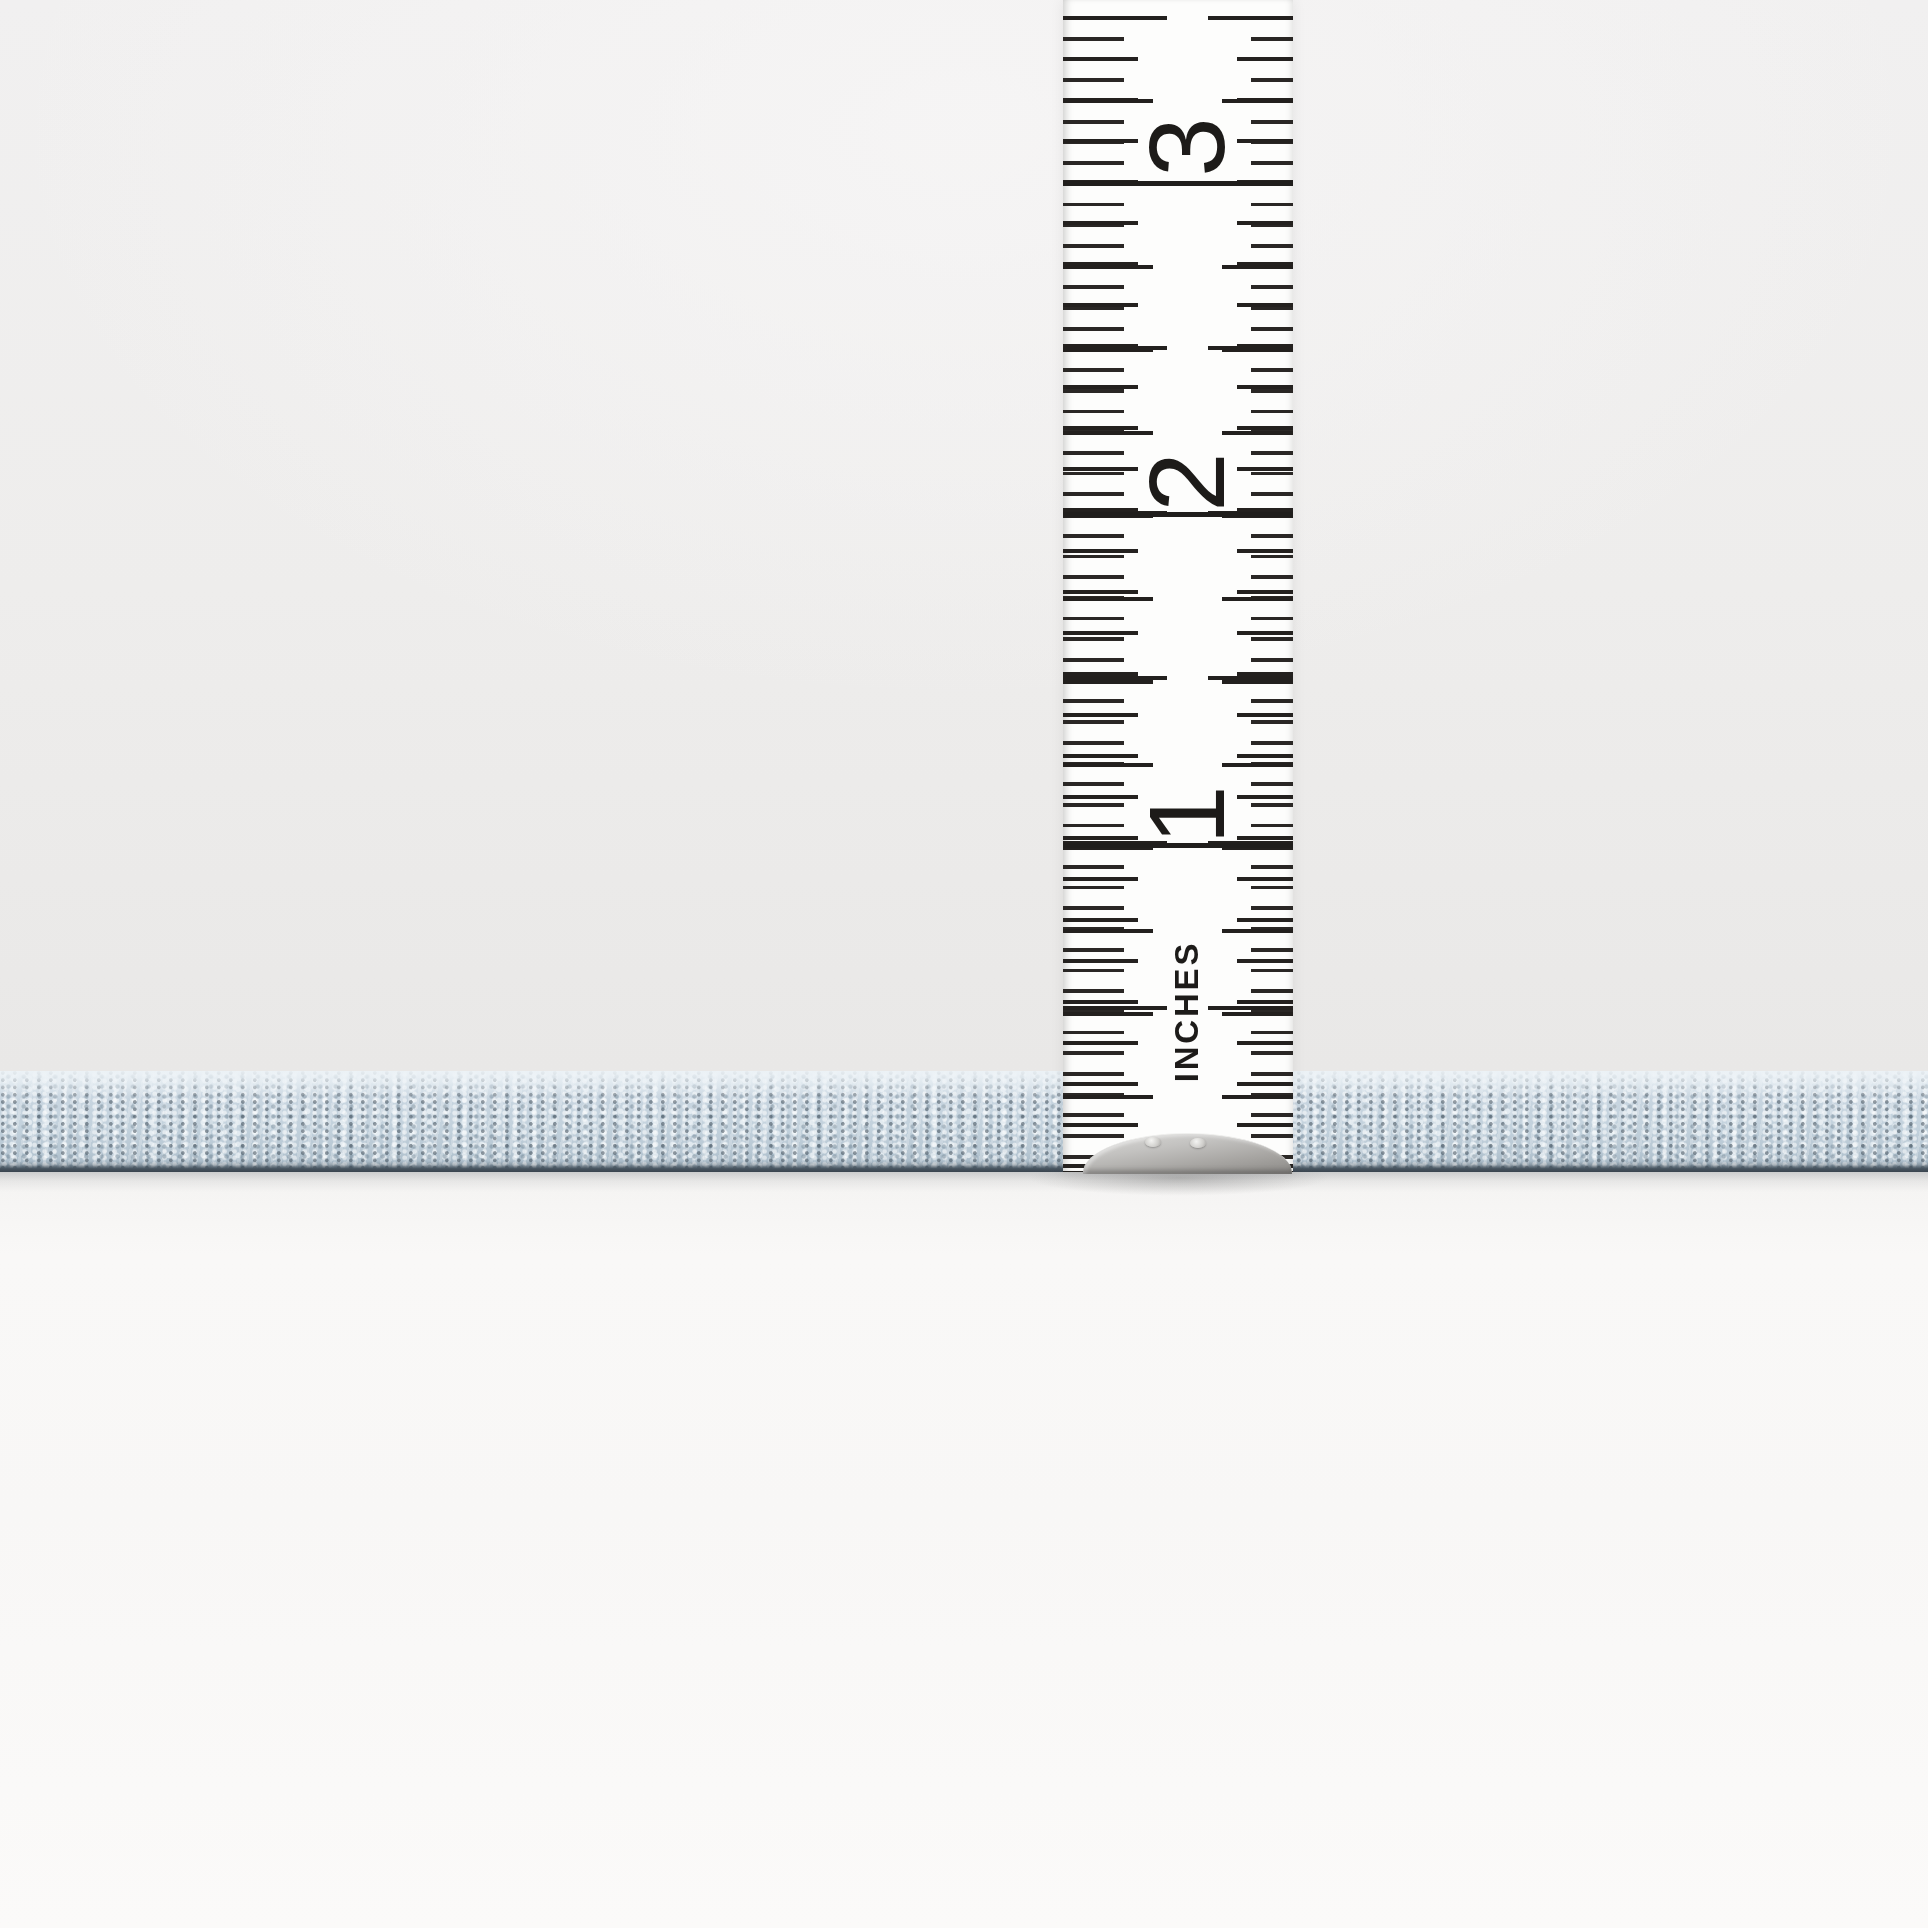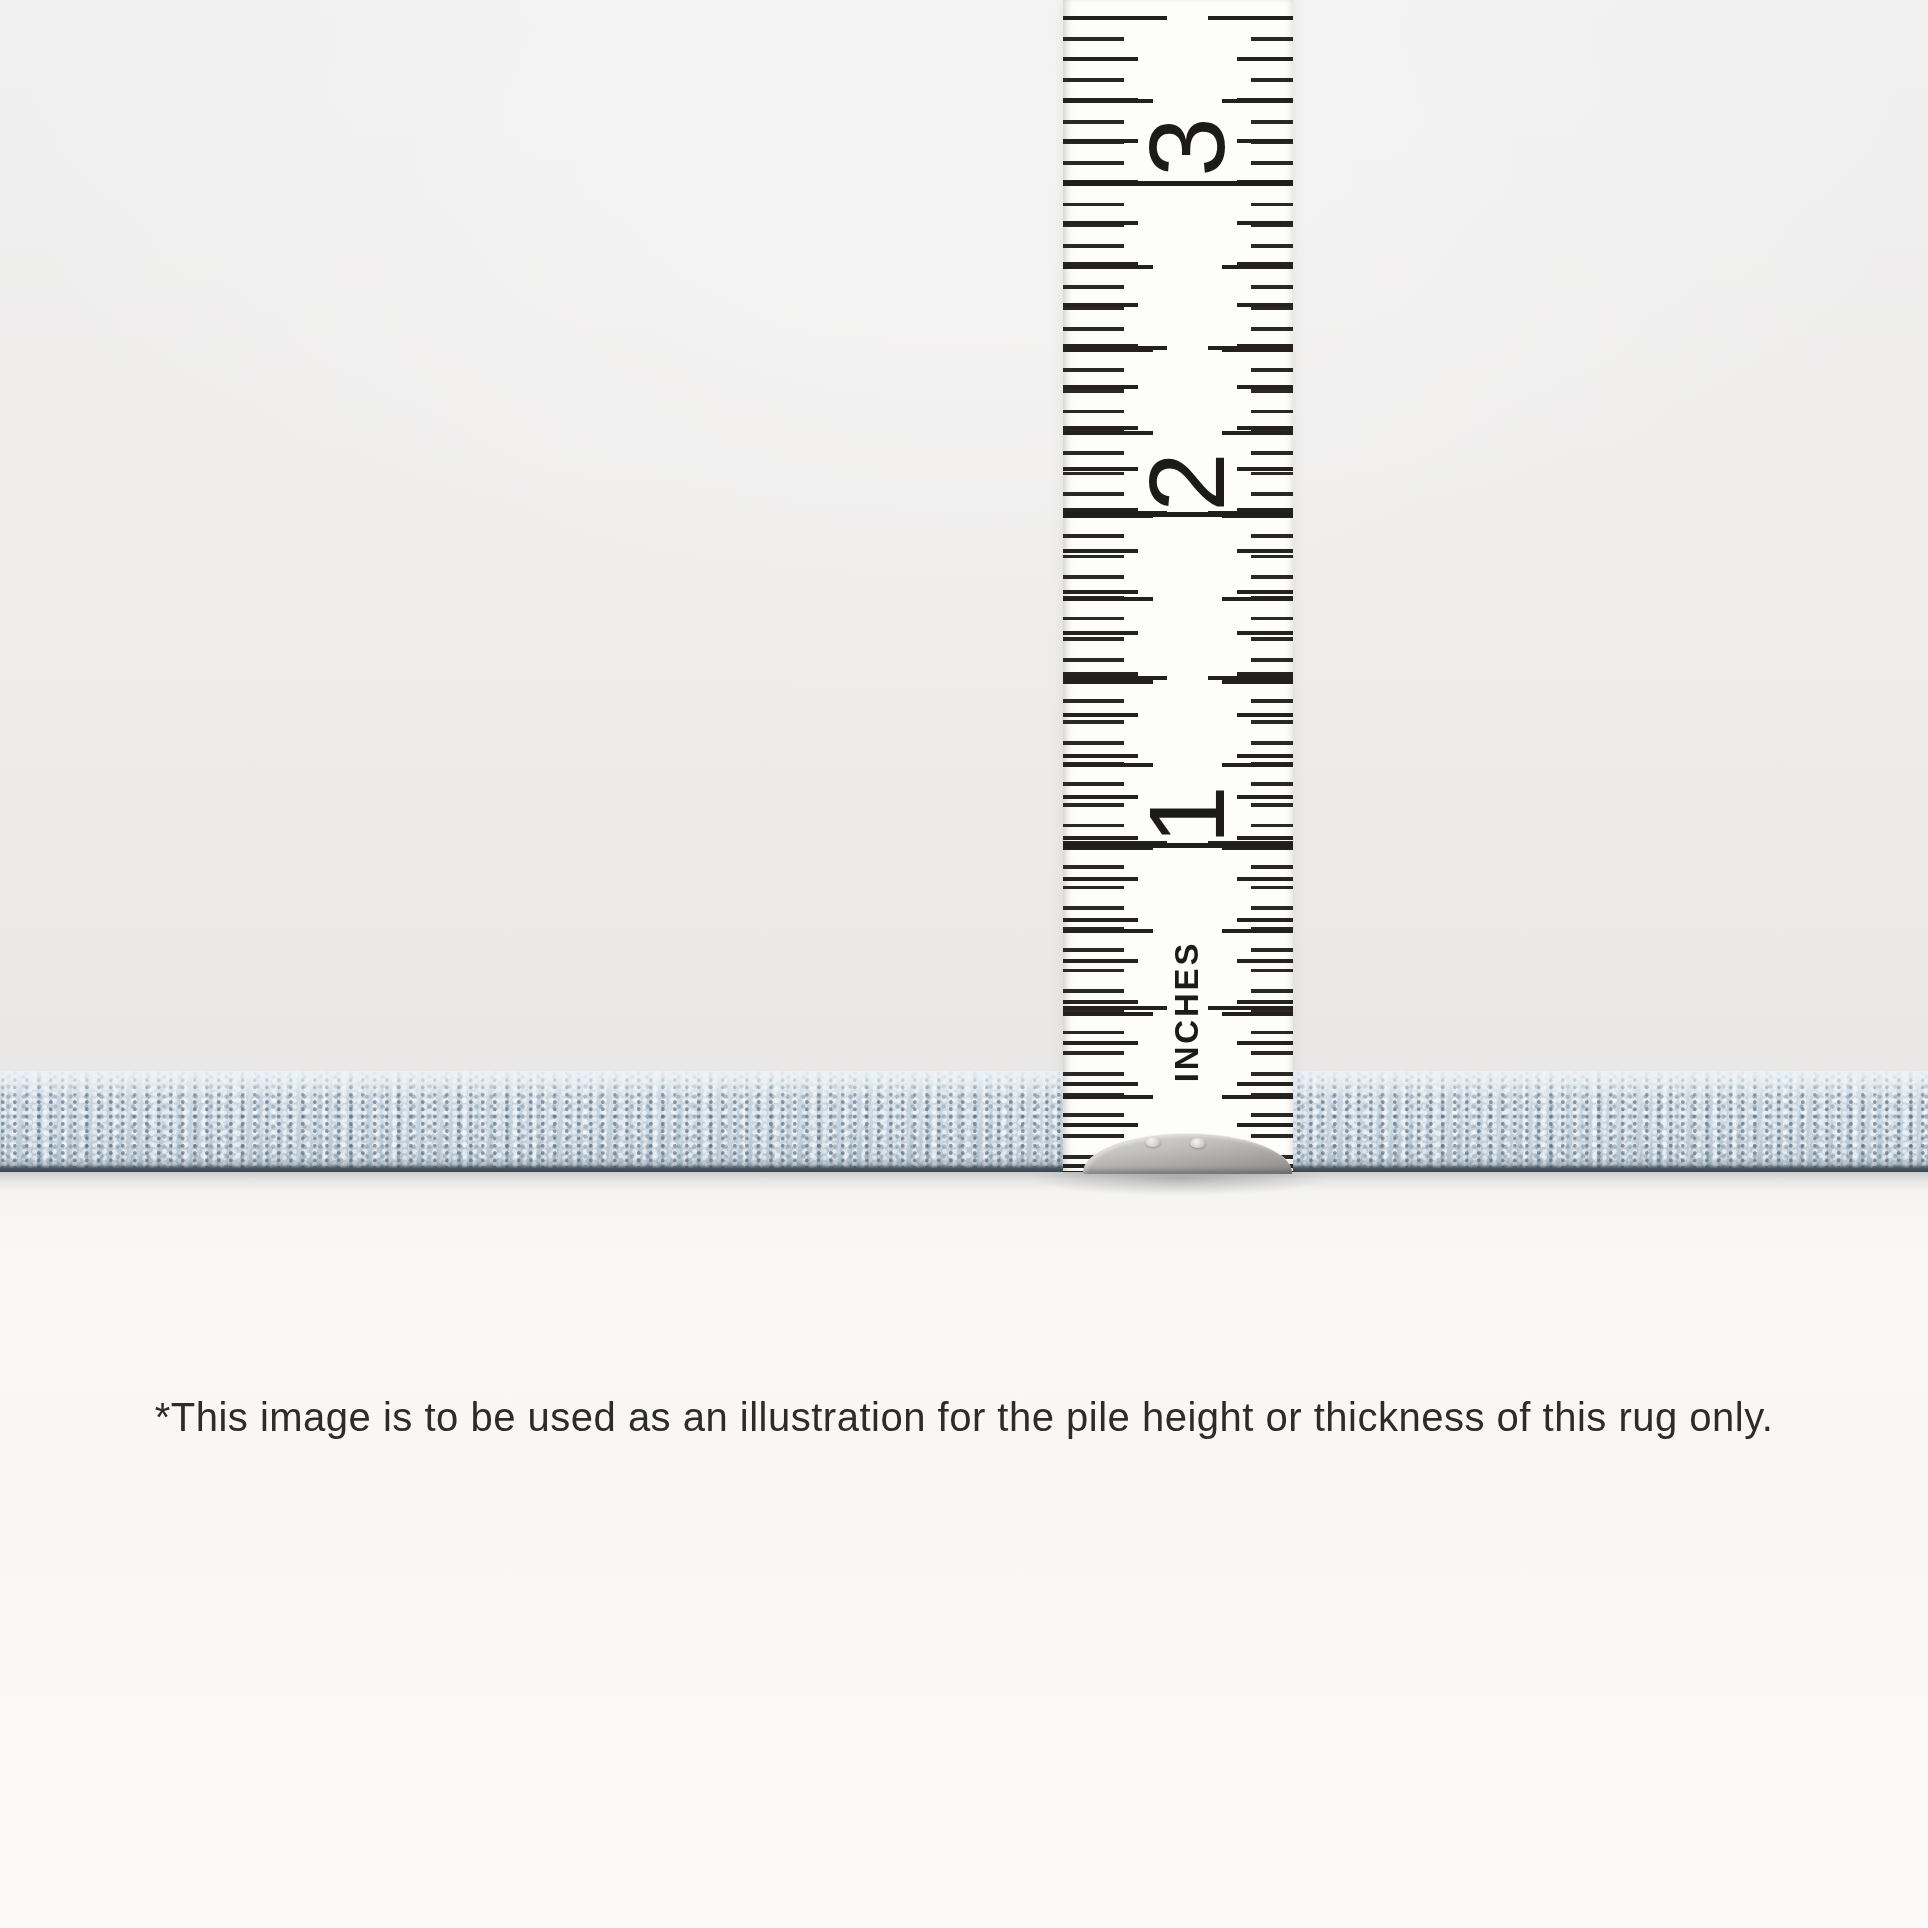--- a/index.html
+++ b/index.html
@@ -144,17 +144,16 @@
 
     <div class="ruler-unit">INCHES</div>
 
     <div class="metal-tip">
       <span class="rivet rivet-a"></span>
       <span class="rivet rivet-b"></span>
     </div>
   </div>
 
   <div class="caption">
-    <div>*This image is to be used as an illustration for the pile height or thickness of this rug only.</div>
   </div>
 
 </div>
 
 
 </body></html>

